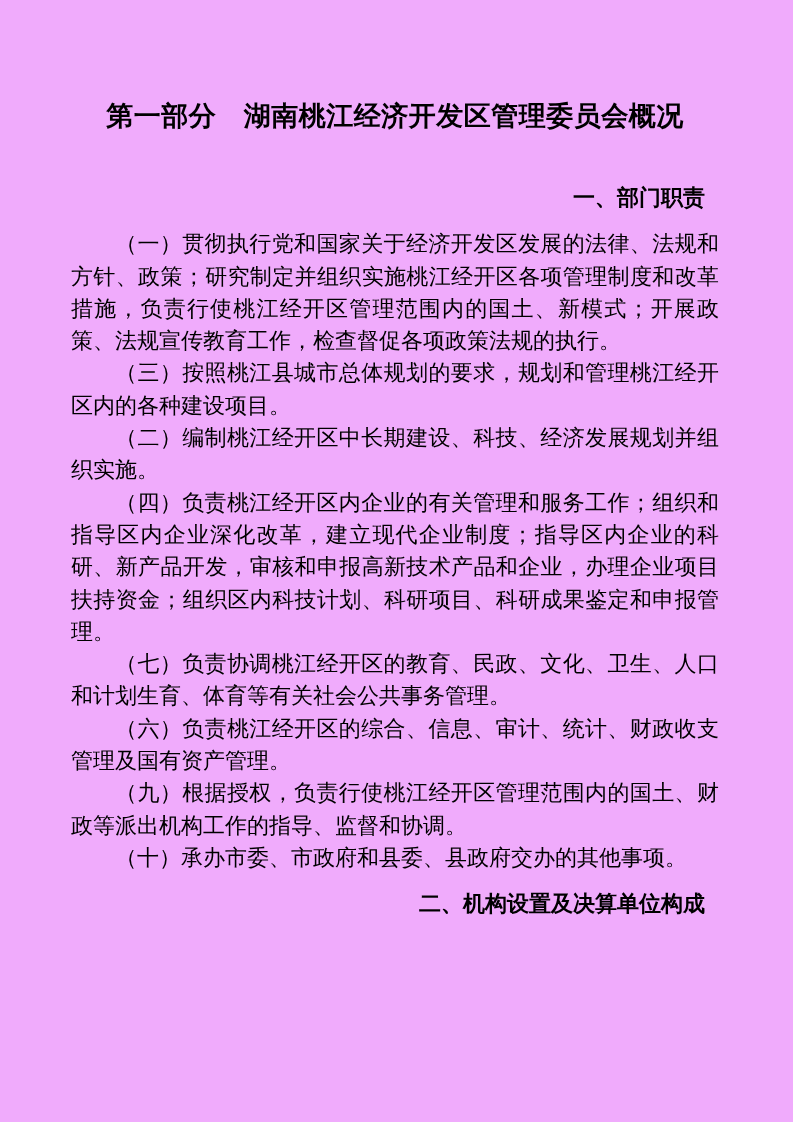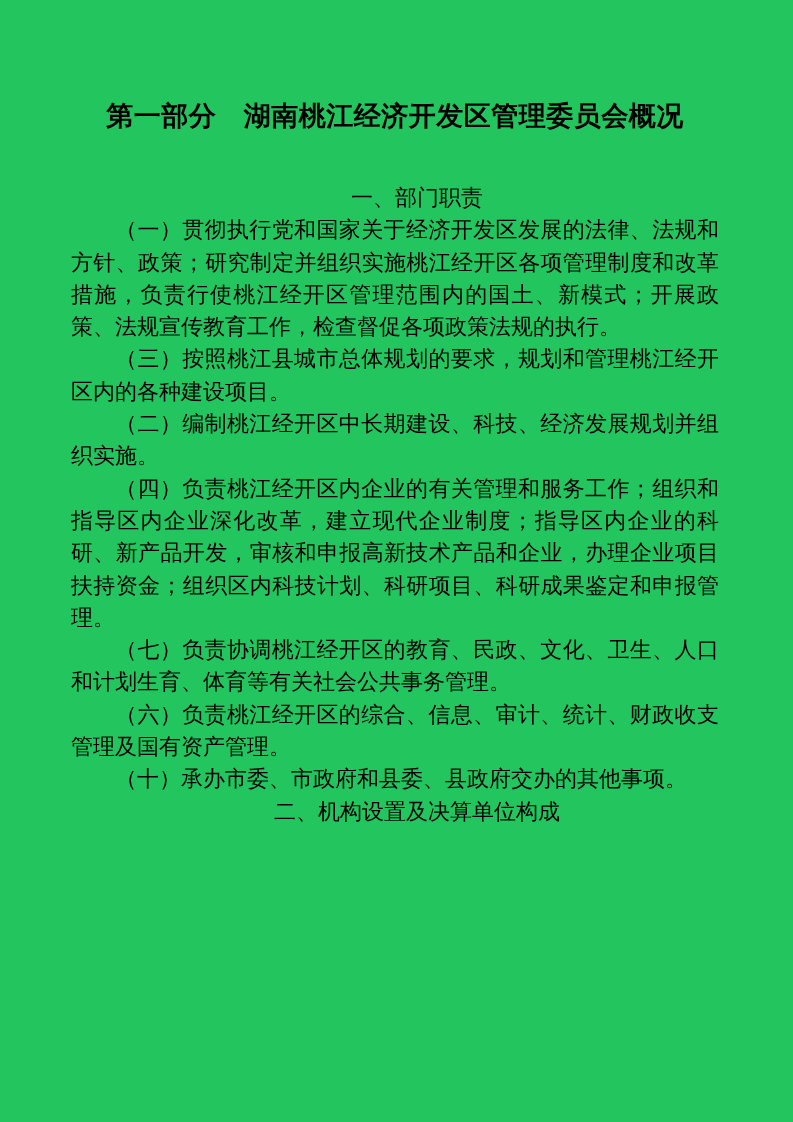--- a/index.html
+++ b/index.html
@@ -5,21 +5,21 @@
   html, body {
     margin: 0;
     padding: 0;
     background: #888;
   }
   .page {
     position: relative;
     width: 793px;
     height: 1122px;
     margin: 0 auto;
-    background: #22c55e;
+    background: #f0abfc;
     box-sizing: border-box;
     padding: 96px 74px 0 71px;
     overflow: hidden;
   }
   .doc-title {
     font-family: "Liberation Sans", "DejaVu Sans", sans-serif;
     font-weight: 700;
     font-size: 27px;
     line-height: 40px;
     letter-spacing: 0.5px;
@@ -30,27 +30,27 @@
   .doc-body {
     font-family: "Liberation Serif", "DejaVu Serif", serif;
     font-size: 22px;
     line-height: 32.3px;
     color: #000000;
     text-align: justify;
     text-justify: inter-character;
   }
   .section-heading {
     font-family: "Liberation Sans", "DejaVu Sans", sans-serif;
-    font-weight: 400;
+    font-weight: 700;
     font-size: 22px;
     line-height: 32.3px;
     color: #000000;
     text-indent: 2em;
-    margin: 0;
-    text-align: center;
+    margin: 14px;
+    text-align: right;
   }
   .para {
     margin: 0;
     text-indent: 2em;
   }
 </style>
 </head>
 <body>
 
 <div class="page">
@@ -58,17 +58,18 @@
 
   <div class="doc-body">
     <h2 class="section-heading">一、部门职责</h2>
 
     <p class="para">（一）贯彻执行党和国家关于经济开发区发展的法律、法规和方针、政策；研究制定并组织实施桃江经开区各项管理制度和改革措施，负责行使桃江经开区管理范围内的国土、新模式；开展政策、法规宣传教育工作，检查督促各项政策法规的执行。</p>
     <p class="para">（三）按照桃江县城市总体规划的要求，规划和管理桃江经开区内的各种建设项目。</p>
     <p class="para">（二）编制桃江经开区中长期建设、科技、经济发展规划并组织实施。</p>
     <p class="para">（四）负责桃江经开区内企业的有关管理和服务工作；组织和指导区内企业深化改革，建立现代企业制度；指导区内企业的科研、新产品开发，审核和申报高新技术产品和企业，办理企业项目扶持资金；组织区内科技计划、科研项目、科研成果鉴定和申报管理。</p>
     <p class="para">（七）负责协调桃江经开区的教育、民政、文化、卫生、人口和计划生育、体育等有关社会公共事务管理。</p>
     <p class="para">（六）负责桃江经开区的综合、信息、审计、统计、财政收支管理及国有资产管理。</p>
+    <p class="para">（九）根据授权，负责行使桃江经开区管理范围内的国土、财政等派出机构工作的指导、监督和协调。</p>
     <p class="para">（十）承办市委、市政府和县委、县政府交办的其他事项。</p>
 
     <h2 class="section-heading">二、机构设置及决算单位构成</h2>
   </div>
 </div>
 
 </body></html>

